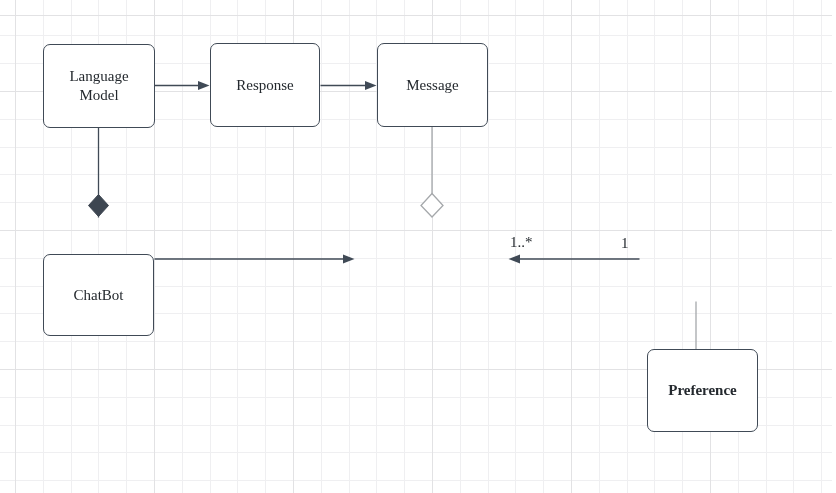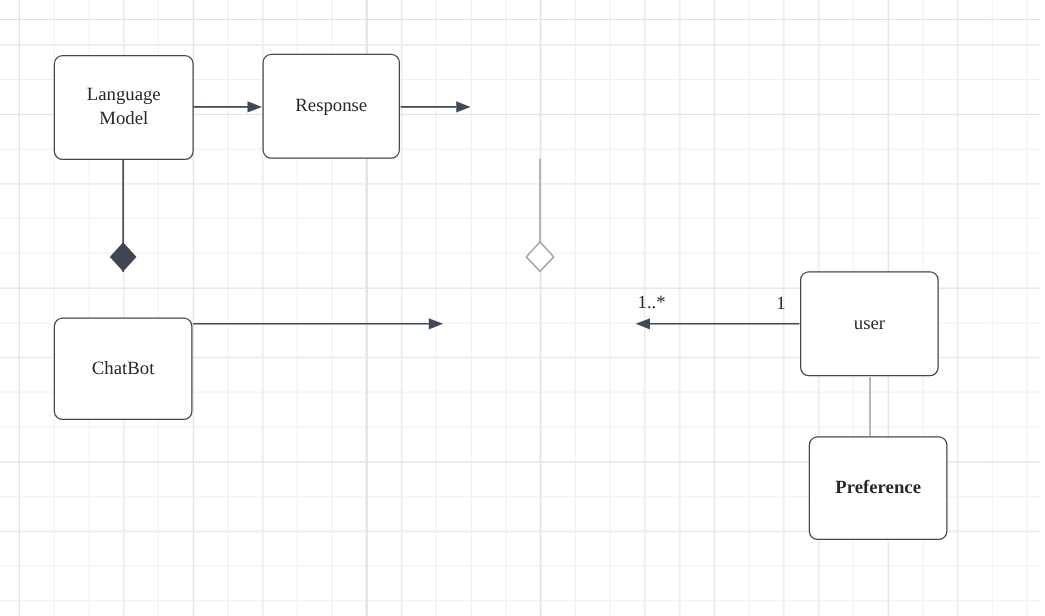--- a/index.html
+++ b/index.html
@@ -70,25 +70,25 @@
 <body>
 
 <div class="canvas">
 
   <div class="node node-language-model">
     <span>Language Model</span>
   </div>
   <div class="node node-response">
     <span>Response</span>
   </div>
+  <div class="node node-message">
+    <span>Message</span>
+  </div>
   <div class="node node-chatbot">
     <span>ChatBot</span>
-  </div>
-  <div class="node node-user">
-    <span>user</span>
   </div>
   <div class="node node-preference">
     <span>Preference</span>
   </div>
 
   <svg class="edges-layer" width="836" height="493" viewBox="0 0 836 493" xmlns="http://www.w3.org/2000/svg">
 
     <g>
       <line class="edge-dark" x1="154.5" y1="85.5" x2="198.5" y2="85.5"></line>
       <polygon class="arrowhead" points="209.5,85.5 198,81 198,90"></polygon>

